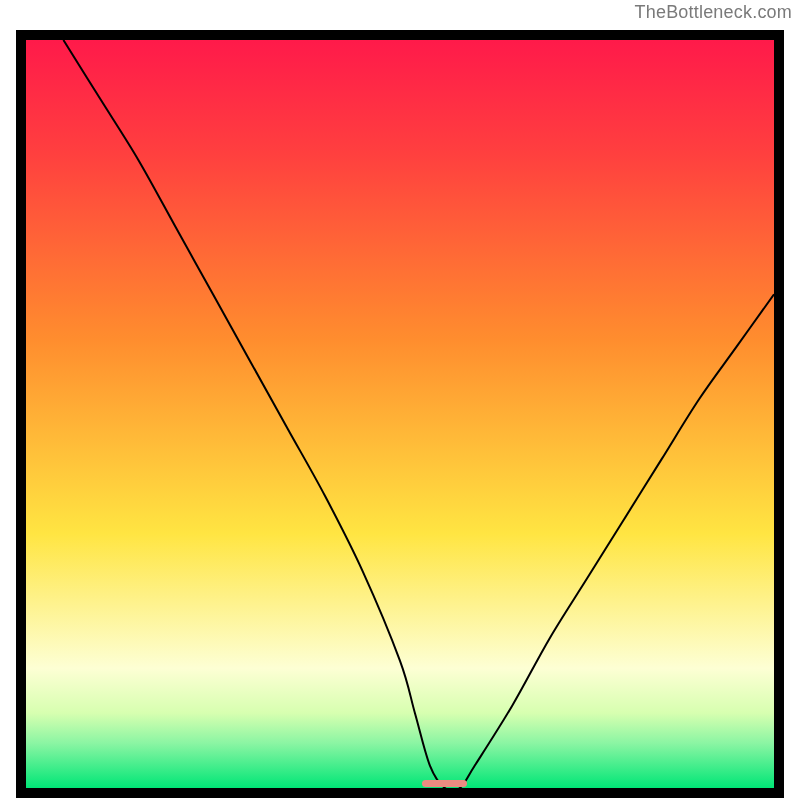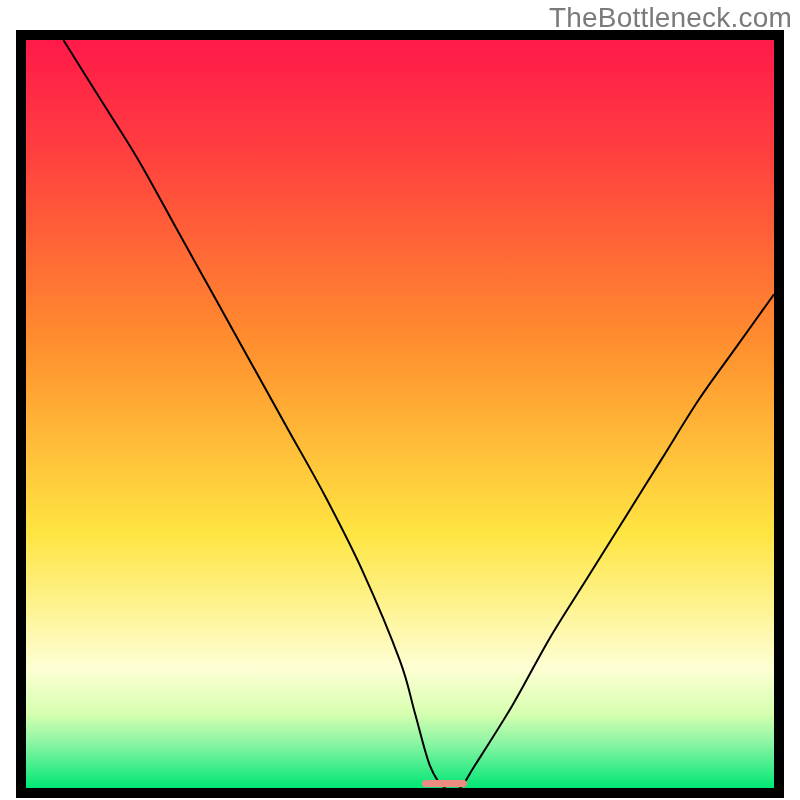--- a/index.html
+++ b/index.html
@@ -13,21 +13,21 @@
   }
   .container {
     position: relative;
     width: 800px;
     height: 800px;
   }
   .watermark {
     position: absolute;
     top: 2px;
     right: 8px;
-    font-size: 28px;
+    font-size: 18px;
     color: #7a7a7a;
     font-weight: 400;
     letter-spacing: 0.2px;
     z-index: 10;
   }
   .frame {
     position: absolute;
     top: 30px;
     left: 16px;
     width: 768px;

